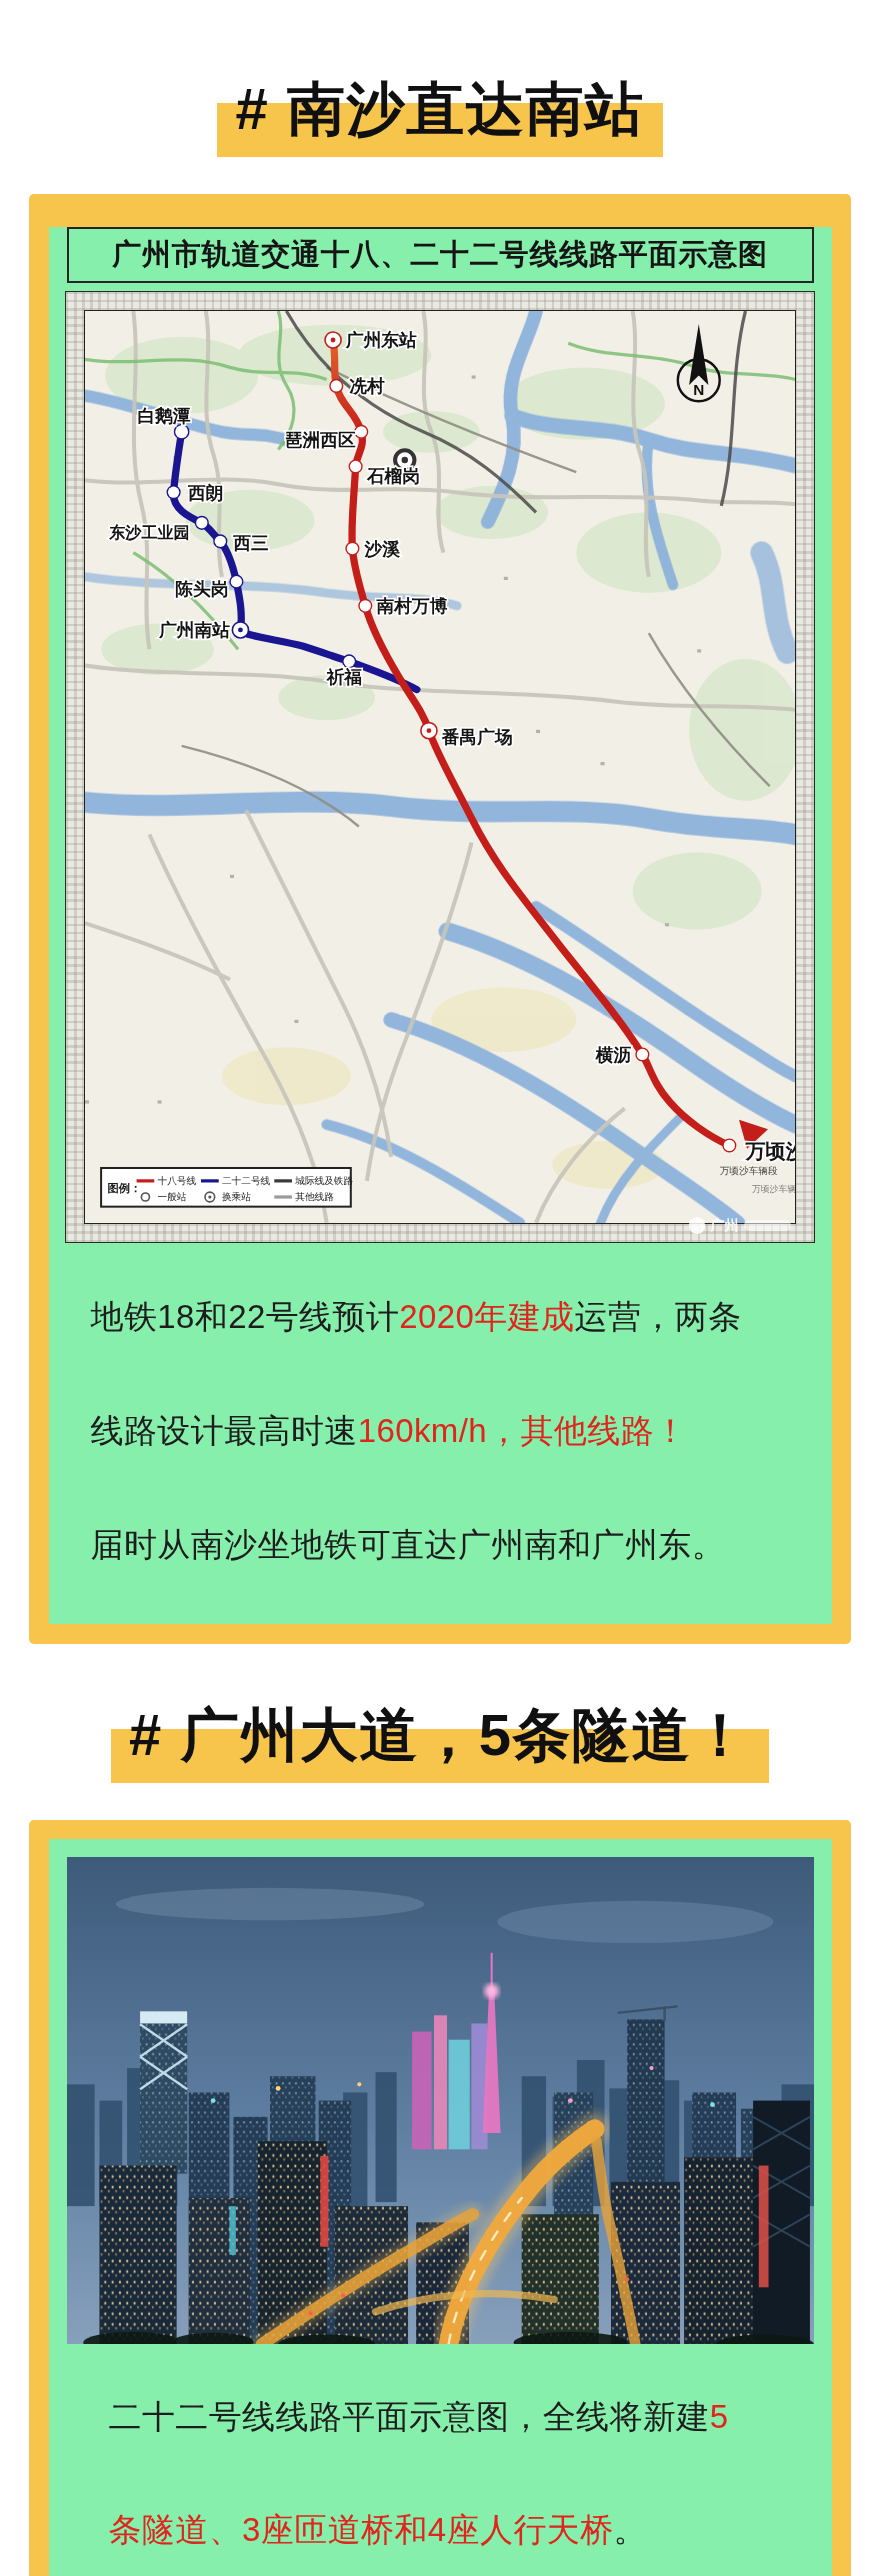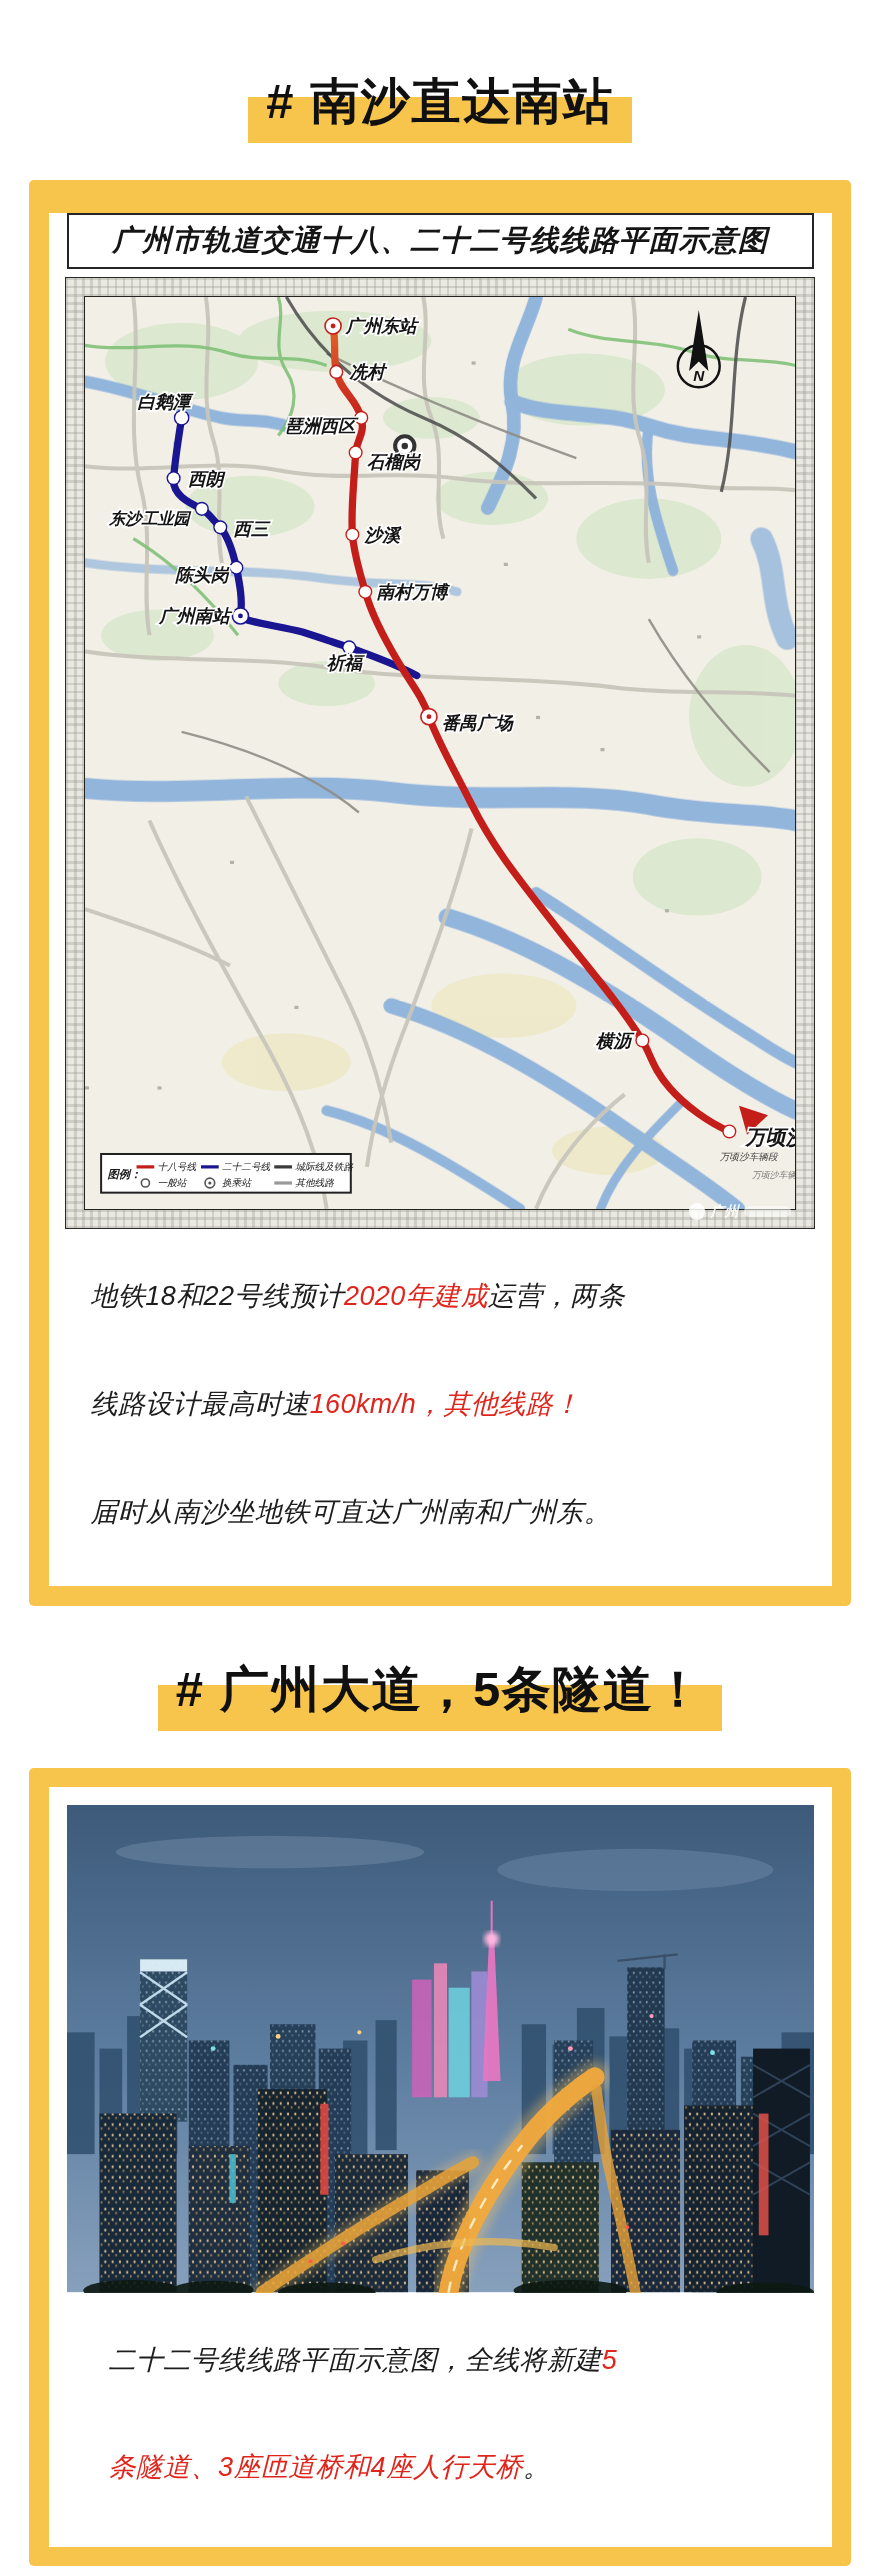--- a/index.html
+++ b/index.html
@@ -1,30 +1,30 @@
 <!DOCTYPE html>
 <html style="font-size:13px"><head>
 <meta charset="utf-8">
 <style>
   html,body{margin:0;padding:0;}
   body{
     width:880px;height:2576px;overflow:hidden;background:#ffffff;
     font-family:"Liberation Sans","DejaVu Sans",sans-serif;position:relative;
   }
   
-  .headline{text-align:center;font-weight:900;font-size:49px;line-height:1.55;
+  .headline{text-align:center;font-weight:900;font-size:58px;line-height:1.55;
     color:#101010;letter-spacing:1.6px;}
   .headline .hl{
     background-image:linear-gradient(180deg,rgba(0,0,0,0) 42%,#F7C44C 42%);
     padding:0 18px 3.3px;display:inline-block;}
   #header1{padding-top:64px;}
   #header2{margin-top:46px;}
   
   .card{margin:37px 29px 0;background:#F7C44C;border-radius:4.9px;padding:19.5px;}
-  .card-inner{background:#ffffff;position:relative;font-style:italic;}
+  .card-inner{background:#86efac;position:relative;}
   
   .map-title-box{margin:13px 18px 0;border:2.4px solid #252525;height:52px;
     display:flex;align-items:center;justify-content:center;
     font-family:"Liberation Serif","DejaVu Serif",serif;font-weight:700;
     font-size:29px;color:#151515;letter-spacing:0.8px;}
   .map-frame{margin:8.1px 16.3px 0;border:1.6px solid #2B2B28;background-color:#E9E8E1;
     background-image:
       repeating-linear-gradient(90deg,rgba(145,145,138,.30) 0 2.4px,rgba(0,0,0,0) 2.4px 8.1px),
       repeating-linear-gradient(0deg,rgba(145,145,138,.30) 0 2.4px,rgba(0,0,0,0) 2.4px 8.1px);
     padding:18px;position:relative;}
@@ -32,21 +32,21 @@
   .map-border svg{display:block;width:100%;height:auto;}
   .watermark{position:absolute;right:23px;bottom:0;height:32px;display:flex;
     align-items:center;gap:5.7px;color:rgba(255,255,255,.88);font-size:14px;
     font-weight:700;filter:blur(0.3px);}
   .wm-icon{width:16.3px;height:16.3px;border-radius:50%;background:rgba(255,255,255,.85);
     display:inline-block;}
   .wm-blob{width:47px;height:11.4px;border-radius:5.7px;background:rgba(255,255,255,.55);
     display:inline-block;}
   
   .para{margin:21px 42px 0;padding-bottom:6.5px;}
-  .para-line{font-size:27px;line-height:81px;color:#1d1d1d;letter-spacing:0.4px;
+  .para-line{font-size:33px;line-height:81px;color:#1d1d1d;letter-spacing:0.4px;
     white-space:nowrap;}
   #card2 .para-line{line-height:80px;}
   .red{color:#E0251C;}
   
   #card2 .card-inner{padding:18px 18px 6.5px;}
   .photo{display:block;width:100%;height:auto;}
 </style>
 </head>
 <body>
 

